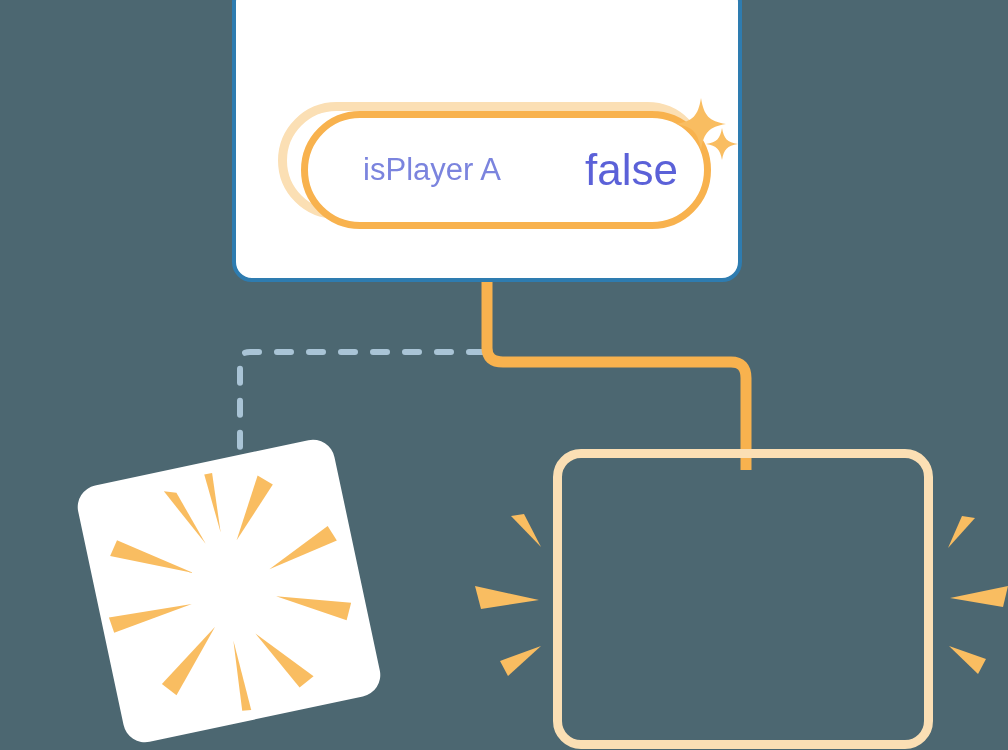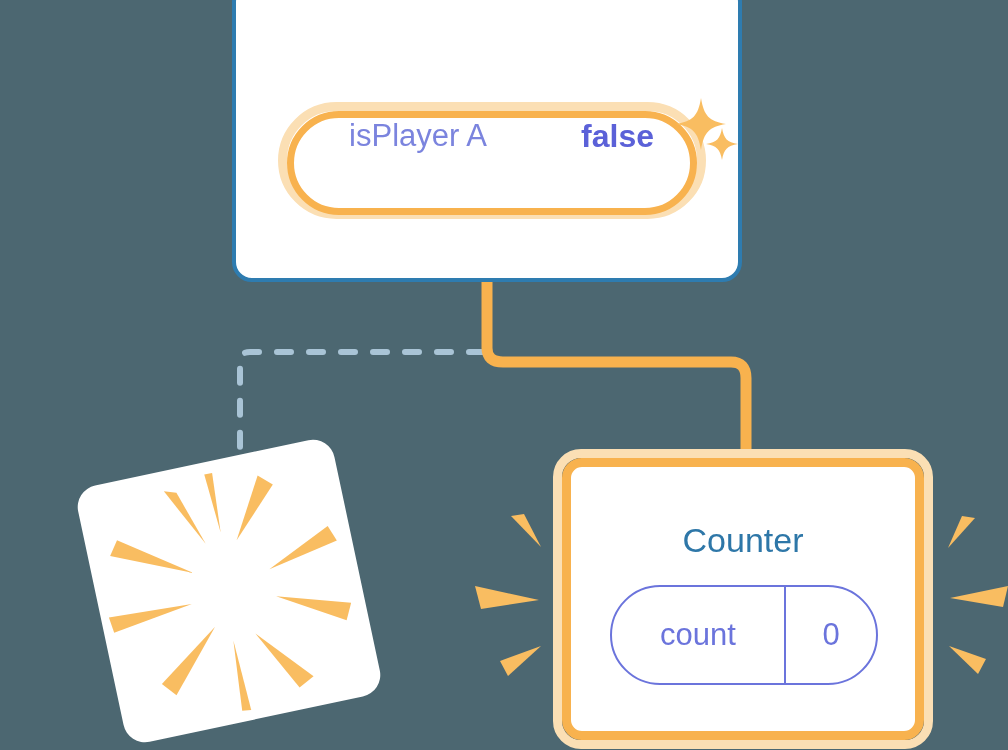--- a/index.html
+++ b/index.html
@@ -62,30 +62,30 @@
     top: 116px;
     width: 428px;
     height: 117px;
     border: 9px solid #fbdfb4;
     border-radius: 999px;
     box-sizing: border-box;
     background: transparent;
   }
   #scoreboard-pill {
     position: absolute;
-    left: 51px;
+    left: 65px;
     top: 125px;
     width: 410px;
-    height: 104px;
+    height: 118px;
     border: 7px solid #f8b24e;
     border-radius: 999px;
     box-sizing: border-box;
     background: #ffffff;
     display: flex;
-    align-items: flex-start;
+    align-items: center;
   }
   #scoreboard-pill .pill-key {
     flex: 0 0 248px;
     display: flex;
     align-items: center;
     justify-content: center;
     font-size: 31px;
     color: #7b84de;
     white-space: nowrap;
   }
@@ -93,22 +93,22 @@
     width: 3px;
     background: #f8b24e;
     flex: 0 0 3px;
     margin: 1px 0;
   }
   #scoreboard-pill .pill-val {
     flex: 1 1 auto;
     display: flex;
     align-items: center;
     justify-content: center;
-    font-size: 32px;
-    font-weight: bold;
+    font-size: 44px;
+    font-weight: normal;
     color: #5b61d8;
     white-space: nowrap;
   }
 
   
   #counter-glow {
     position: absolute;
     left: 553px;
     top: 449px;
     width: 380px;
@@ -251,29 +251,20 @@
       <polygon points="128,252 119,251 125,180"></polygon>
       <polygon points="58,222 46,208 110,163"></polygon>
       <polygon points="10,148 8,132 92,136"></polygon>
       <polygon points="22,72 32,58 100,106"></polygon>
       <polygon points="88,20 100,24 118,80"></polygon>
     </g>
   </svg>
 
   <div id="counter-glow"></div>
 
-  <div id="counter-card">
-    <div id="counter-title">Counter</div>
-
-    <div id="counter-pill">
-      <div class="pill-key">count</div>
-      <div class="pill-divider"></div>
-      <div class="pill-val">0</div>
-    </div>
-  </div>
 
   <svg class="svg-layer above" viewBox="0 0 1008 750">
     <g fill="#f9bd61">
 
       <polygon points="511,516 524,514 541,547"></polygon>
       <polygon points="475,586 481,609 539,600"></polygon>
       <polygon points="508,676 500,661 541,646"></polygon>
 
       <polygon points="975,518 962,516 948,548"></polygon>
       <polygon points="1008,586 1003,607 950,598"></polygon>

